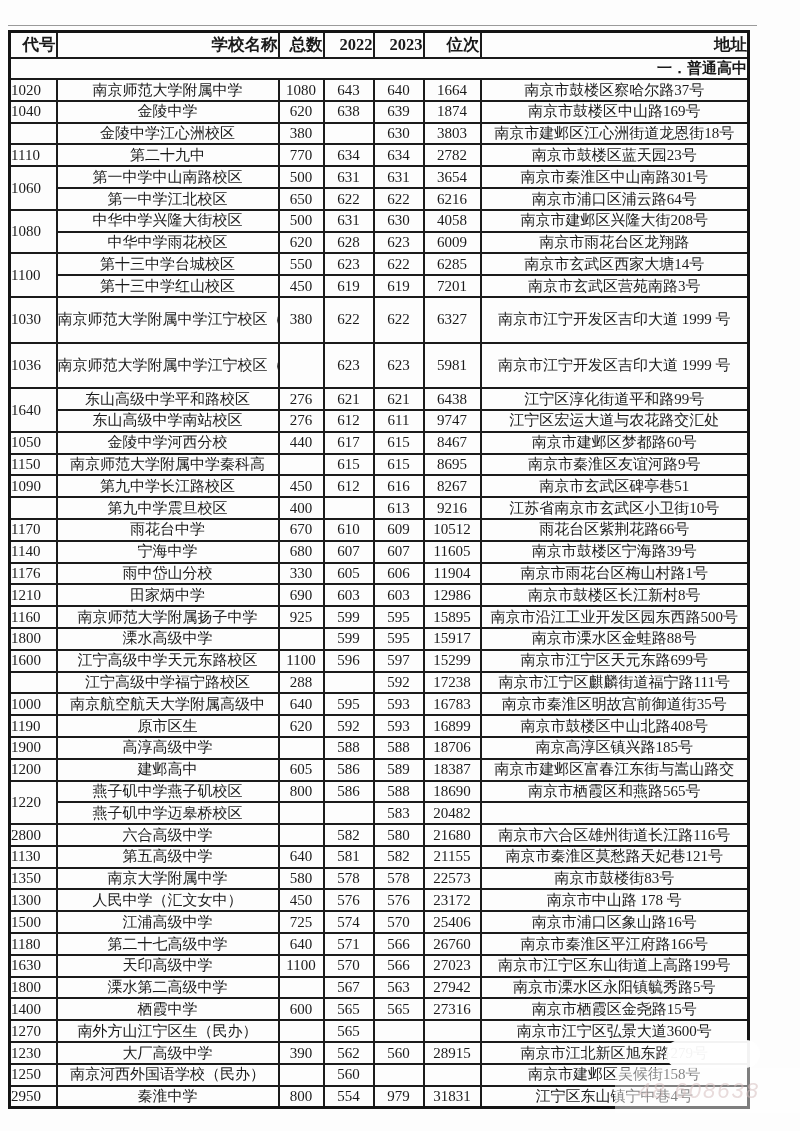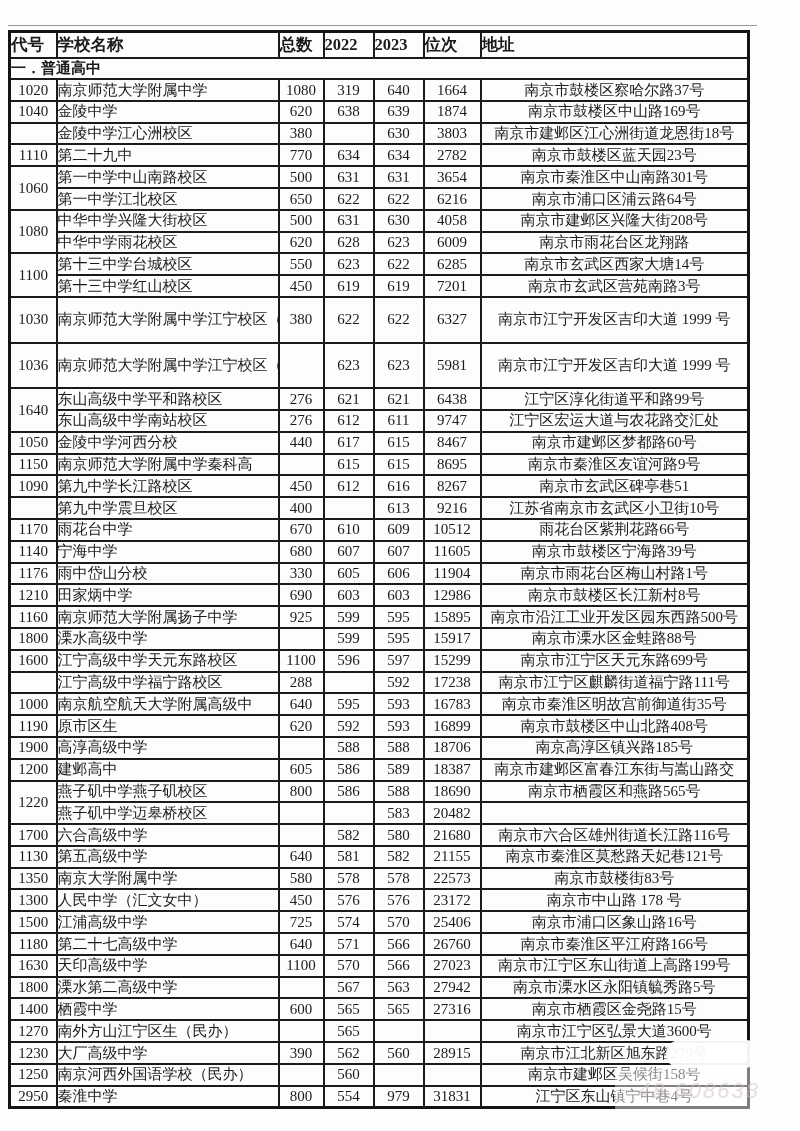--- a/index.html
+++ b/index.html
@@ -19,32 +19,32 @@
     border:3px solid #141414;
   }
   #score-table th,#score-table td{
     border:2px solid #1b1b1b;
     overflow:hidden;white-space:nowrap;
     padding:0;
     font-size:15px;line-height:1.25;
     vertical-align:middle;
   }
   #score-table thead th{
-    font-weight:bold;font-size:16.5px;height:24px;text-align:left;
+    font-weight:bold;font-size:16.5px;height:24px;text-align:right;
   }
   tr.section-row td{
-    font-weight:bold;font-size:16.5px;text-align:left;height:19px;
+    font-weight:bold;font-size:16.5px;text-align:right;height:19px;
     padding-left:4px;
   }
   .t-row td{height:19.8px;}
   .t-row.tall td{height:43.6px;margin-top:16px;}
   .t-row.tall .c-name,.t-row.tall .c-addr{white-space:normal;line-height:1.4;}
-  .c-code{text-align:center;font-size:15.5px;}
+  .c-code{font-size:15.5px;}
   .c-num{text-align:center;font-size:15.5px;}
-  .c-name{text-align:left;padding:0 2px 0 5px;}
+  .c-name{text-align:center;padding:0 2px 0 5px;}
   .c-addr{text-align:center;padding:0 1px 0 5px;}
   
   #wm-blob{
     position:absolute;left:666px;top:1040px;width:94px;height:28px;
     background:rgba(255,255,255,0.95);border-radius:14px;z-index:5;
   }
   #wm-haze{
     position:absolute;left:615px;top:1068px;width:185px;height:45px;
     background:rgba(255,255,255,0.45);z-index:4;
   }
@@ -84,21 +84,21 @@
         </tr>
     </thead>
     <tbody>
         <tr class="section-row">
           <td colspan="7">一．普通高中</td>
         </tr>
         <tr class="t-row">
           <td class="c-code">1020</td>
           <td class="c-name">南京师范大学附属中学</td>
           <td class="c-num">1080</td>
-          <td class="c-num">319</td>
+          <td class="c-num">643</td>
           <td class="c-num">640</td>
           <td class="c-num">1664</td>
           <td class="c-addr">南京市鼓楼区察哈尔路37号</td>
         </tr>
         <tr class="t-row">
           <td class="c-code">1040</td>
           <td class="c-name">金陵中学</td>
           <td class="c-num">620</td>
           <td class="c-num">638</td>
           <td class="c-num">639</td>
@@ -364,21 +364,21 @@
         </tr>
         <tr class="t-row">
           <td class="c-name">燕子矶中学迈皋桥校区</td>
           <td class="c-num"></td>
           <td class="c-num"></td>
           <td class="c-num">583</td>
           <td class="c-num">20482</td>
           <td class="c-addr"></td>
         </tr>
         <tr class="t-row">
-          <td class="c-code">1700</td>
+          <td class="c-code">2800</td>
           <td class="c-name">六合高级中学</td>
           <td class="c-num"></td>
           <td class="c-num">582</td>
           <td class="c-num">580</td>
           <td class="c-num">21680</td>
           <td class="c-addr">南京市六合区雄州街道长江路116号</td>
         </tr>
         <tr class="t-row">
           <td class="c-code">1130</td>
           <td class="c-name">第五高级中学</td>

